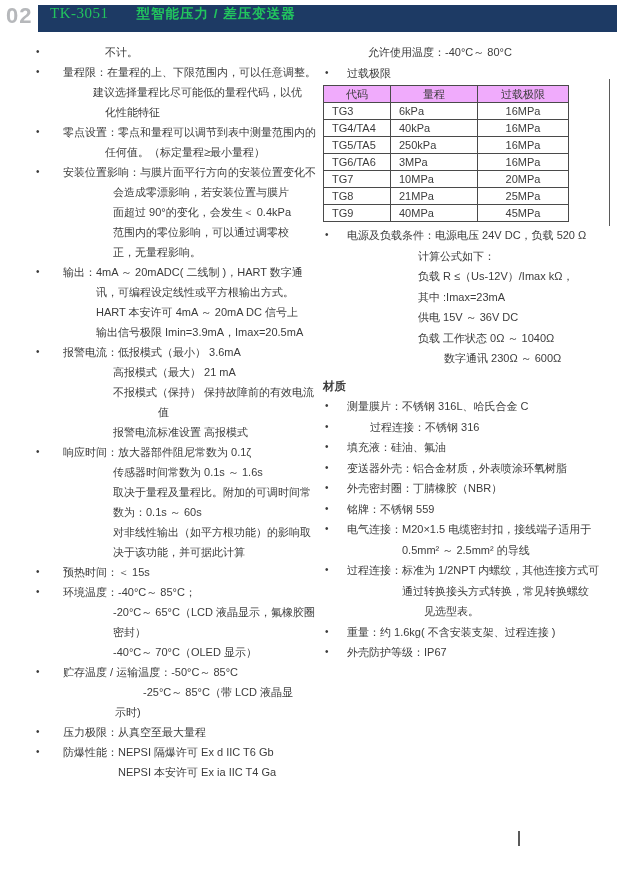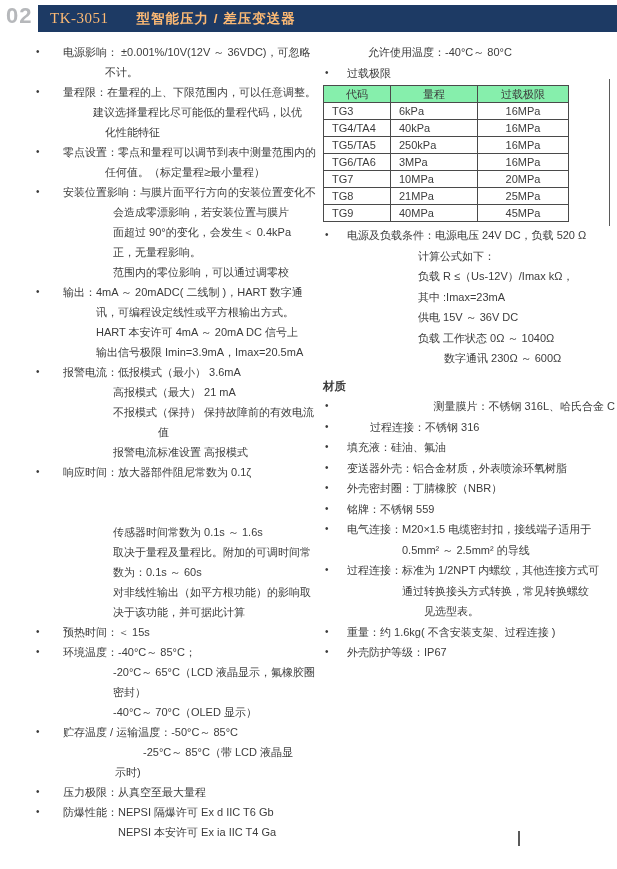--- a/index.html
+++ b/index.html
@@ -8,21 +8,21 @@
     position:relative; width:617px; height:869px; background:#ffffff;
     font-family:"Liberation Sans","DejaVu Sans",sans-serif;
     color:#3c3c3c; overflow:hidden; margin:0 auto;
   }
   .page-num {
     position:absolute; left:6px; top:0px; font-size:22px; font-weight:bold;
     color:#b6b8bb; letter-spacing:1px; line-height:32px;
   }
   .title-bar {
     position:absolute; left:38px; right:0; top:5px; height:27px;
-    background:#1d3a64; color:#fdba74; display:flex; align-items:center;
+    background:#1d3a64; color:#22c55e; display:flex; align-items:flex-start;
     padding-left:12px;
   }
   .model { font-family:"Liberation Serif","DejaVu Serif",serif; font-size:15px; letter-spacing:.5px; }
   .bar-title { font-size:13.5px; font-weight:bold; letter-spacing:1px; margin-left:28px; }
   .col { position:absolute; top:42px; font-size:11px; }
   .col.left  { left:36px;  width:288px; line-height:20px; }
   .col.right { left:325px; width:290px; line-height:20.5px; }
   .item { display:flex; }
   .bullet { flex:none; color:#3c3c3c; font-size:10px; }
   .left  .bullet { width:27px; }
@@ -30,42 +30,41 @@
   .body { flex:1; min-width:0; }
   .ln { white-space:nowrap; }
   table.ov {
     border-collapse:collapse; margin:2px 0 3px -2px; table-layout:fixed;
     font-size:11px;
   }
   table.ov th, table.ov td {
     border:1px solid #4a4a4a; height:17px; line-height:13px;
     padding:1px 0; font-weight:normal;
   }
-  table.ov th { background:#86efac; text-align:center; }
+  table.ov th { background:#f0abfc; text-align:center; }
   table.ov td.c0, table.ov td.c1 { text-align:left; padding-left:8px; }
   table.ov td.c2 { text-align:center; }
   .sec-head { font-weight:bold; margin:7px 0 0 -2px; font-size:11.5px; }
   .vrule { position:absolute; background:#5a5a5a; }
   .vrule.table-rule  { left:609px; top:79px;  width:1px;   height:147px; }
   .vrule.footer-mark { left:518px; top:831px; width:1.5px; height:15px; }
 </style>
 </head>
 <body>
 
 <div class="page">
   <div class="page-num">02</div>
   <div class="title-bar">
     <span class="model">TK-3051</span>
     <span class="bar-title">型智能压力 / 差压变送器</span>
   </div>
   <div class="col left" id="leftCol">
       <div class="item">
         <span class="bullet">•</span>
         <div class="body">
-          <div class="ln" style="padding-left: 0px;">电源影响： ±0.001%/10V(12V ～ 36VDC)，可忽略</div>
           <div class="ln" style="padding-left: 42px;">不计。</div>
         </div>
       </div>
       <div class="item">
         <span class="bullet">•</span>
         <div class="body">
           <div class="ln" style="padding-left: 0px;">量程限：在量程的上、下限范围内，可以任意调整。</div>
           <div class="ln" style="padding-left: 30px;">建议选择量程比尽可能低的量程代码，以优</div>
           <div class="ln" style="padding-left: 42px;">化性能特征</div>
         </div>
@@ -76,22 +75,22 @@
           <div class="ln" style="padding-left: 0px;">零点设置：零点和量程可以调节到表中测量范围内的</div>
           <div class="ln" style="padding-left: 42px;">任何值。（标定量程≥最小量程）</div>
         </div>
       </div>
       <div class="item">
         <span class="bullet">•</span>
         <div class="body">
           <div class="ln" style="padding-left: 0px;">安装位置影响：与膜片面平行方向的安装位置变化不</div>
           <div class="ln" style="padding-left: 50px;">会造成零漂影响，若安装位置与膜片</div>
           <div class="ln" style="padding-left: 50px;">面超过 90°的变化，会发生＜ 0.4kPa</div>
+          <div class="ln" style="padding-left: 50px;">范围内的零位影响，可以通过调零校</div>
           <div class="ln" style="padding-left: 50px;">正，无量程影响。</div>
-          <div class="ln" style="padding-left: 50px;">范围内的零位影响，可以通过调零校</div>
         </div>
       </div>
       <div class="item">
         <span class="bullet">•</span>
         <div class="body">
           <div class="ln" style="padding-left: 0px;">输出：4mA ～ 20mADC( 二线制 )，HART 数字通</div>
           <div class="ln" style="padding-left: 33px;">讯，可编程设定线性或平方根输出方式。</div>
           <div class="ln" style="padding-left: 33px;">HART 本安许可 4mA ～ 20mA DC 信号上</div>
           <div class="ln" style="padding-left: 33px;">输出信号极限 Imin=3.9mA，Imax=20.5mA</div>
         </div>
@@ -103,21 +102,21 @@
           <div class="ln" style="padding-left: 50px;">高报模式（最大） 21 mA</div>
           <div class="ln" style="padding-left: 50px;">不报模式（保持） 保持故障前的有效电流</div>
           <div class="ln" style="padding-left: 95px;">值</div>
           <div class="ln" style="padding-left: 50px;">报警电流标准设置 高报模式</div>
         </div>
       </div>
       <div class="item">
         <span class="bullet">•</span>
         <div class="body">
           <div class="ln" style="padding-left: 0px;">响应时间：放大器部件阻尼常数为 0.1ζ</div>
-          <div class="ln" style="padding-left: 50px; margin-top: 40px;">传感器时间常数为 0.1s ～ 1.6s</div>
+          <div class="ln" style="padding-left: 50px;">传感器时间常数为 0.1s ～ 1.6s</div>
           <div class="ln" style="padding-left: 50px;">取决于量程及量程比。附加的可调时间常</div>
           <div class="ln" style="padding-left: 50px;">数为：0.1s ～ 60s</div>
           <div class="ln" style="padding-left: 50px;">对非线性输出（如平方根功能）的影响取</div>
           <div class="ln" style="padding-left: 50px;">决于该功能，并可据此计算</div>
         </div>
       </div>
       <div class="item">
         <span class="bullet">•</span>
         <div class="body">
           <div class="ln" style="padding-left: 0px;">预热时间：＜ 15s</div>
@@ -222,21 +221,21 @@
           <div class="ln" style="padding-left: 71px;">其中 :Imax=23mA</div>
           <div class="ln" style="padding-left: 71px;">供电 15V ～ 36V DC</div>
           <div class="ln" style="padding-left: 71px;">负载 工作状态  0Ω ～ 1040Ω</div>
           <div class="ln" style="padding-left: 97px;">数字通讯  230Ω ～ 600Ω</div>
         </div>
       </div>
       <div class="sec-head">材质</div>
       <div class="item">
         <span class="bullet">•</span>
         <div class="body">
-          <div class="ln" style="padding-left: 0px; text-align: right;">测量膜片：不锈钢 316L、哈氏合金 C</div>
+          <div class="ln" style="padding-left: 0px;">测量膜片：不锈钢 316L、哈氏合金 C</div>
         </div>
       </div>
       <div class="item">
         <span class="bullet">•</span>
         <div class="body">
           <div class="ln" style="padding-left: 0px; margin-left: 23px;">过程连接：不锈钢 316</div>
         </div>
       </div>
       <div class="item">
         <span class="bullet">•</span>

